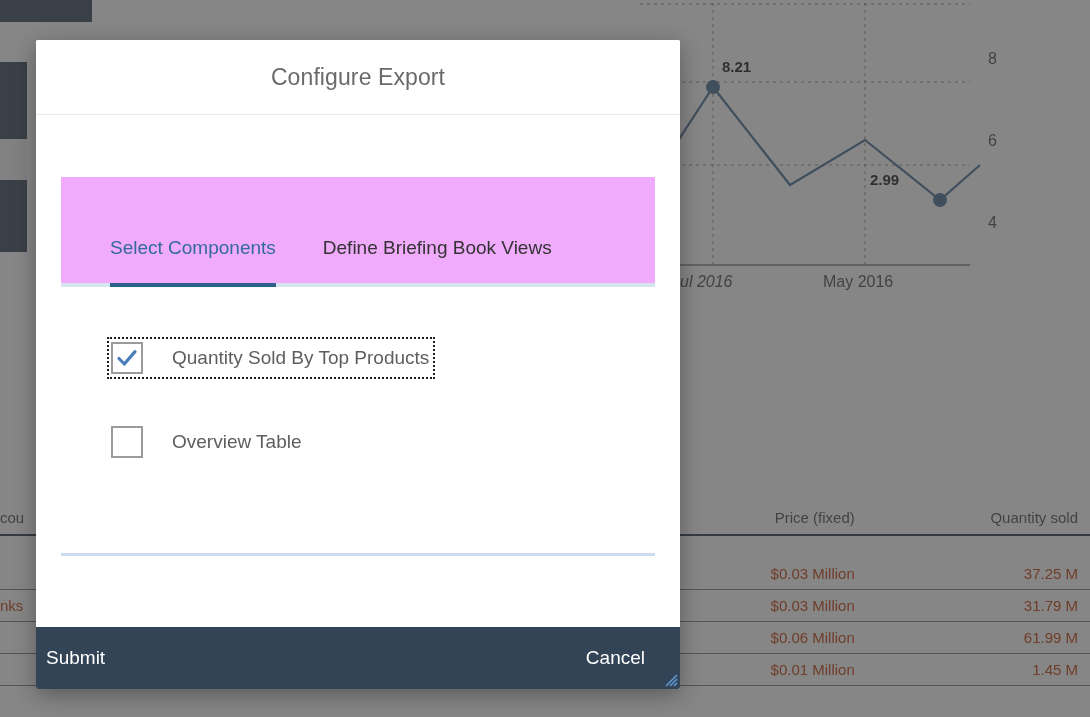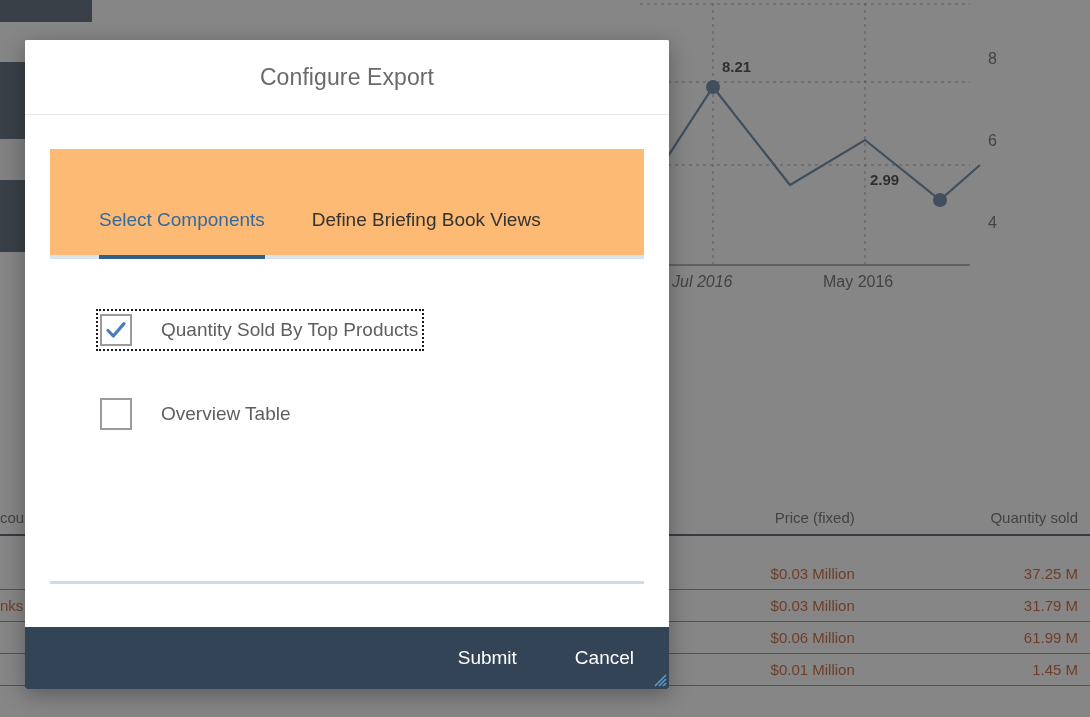--- a/index.html
+++ b/index.html
@@ -150,31 +150,32 @@
   #dim-overlay {
     position: absolute;
     inset: 0;
     background: rgba(60,60,60,0.62);
     z-index: 50;
   }
 
   
   #dialog {
     position: absolute;
-    left: 25px;
+    left: 36px;
     top: 40px;
     width: 644px;
     height: 649px;
     z-index: 100;
     background: #ffffff;
     border-radius: 2px;
     box-shadow: 0 6px 22px rgba(0,0,0,0.32);
     display: flex;
     flex-direction: column;
     overflow: hidden;
+    gap: 28px;
   }
 
   #dialog-header {
     height: 74px;
     flex: 0 0 74px;
     display: flex;
     align-items: center;
     justify-content: center;
     border-bottom: 1px solid #e8e8e8;
     background: #ffffff;
@@ -190,21 +191,21 @@
     flex: 1 1 auto;
     background: #ffffff;
     padding: 0;
     position: relative;
     overflow: hidden;
   }
 
   
   #tabbar {
     margin: 34px 25px 0 25px;
-    background: #fdba74;
+    background: #f0abfc;
     height: 106px;
     position: relative;
     display: flex;
     align-items: flex-end;
     border-bottom: 4px solid #d6e4f0;
   }
   .tab {
     padding: 0 0 24px 0;
     font-size: 19px;
     cursor: pointer;
@@ -278,21 +279,21 @@
     background: #ccdcec;
   }
 
   
   #dialog-footer {
     flex: 0 0 62px;
     height: 62px;
     background: #334456;
     display: flex;
     align-items: center;
-    justify-content: flex-end;
+    justify-content: space-between;
     position: relative;
   }
   .footer-btn {
     background: transparent;
     border: none;
     color: #ffffff;
     font-size: 19px;
     font-family: "Liberation Sans", sans-serif;
     cursor: pointer;
     padding: 6px 10px;

